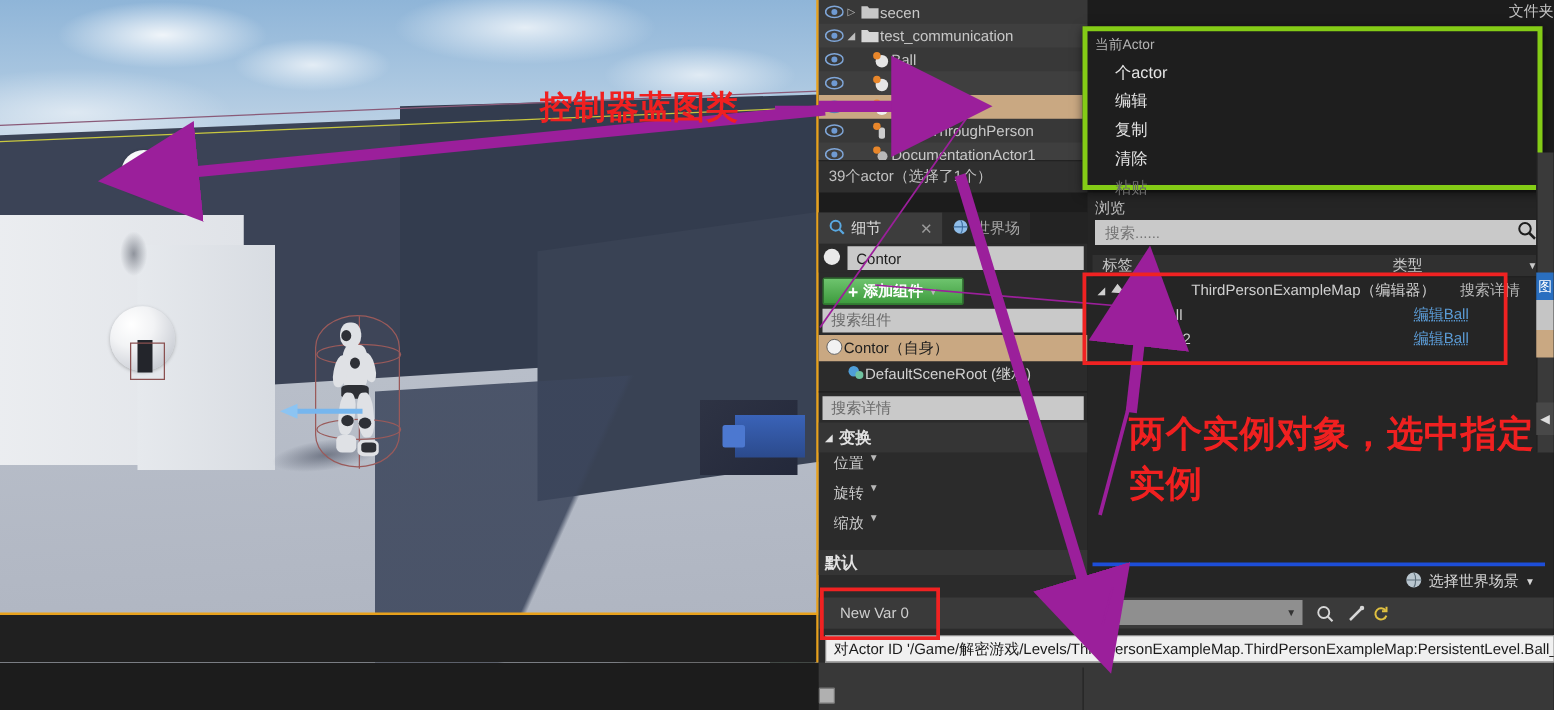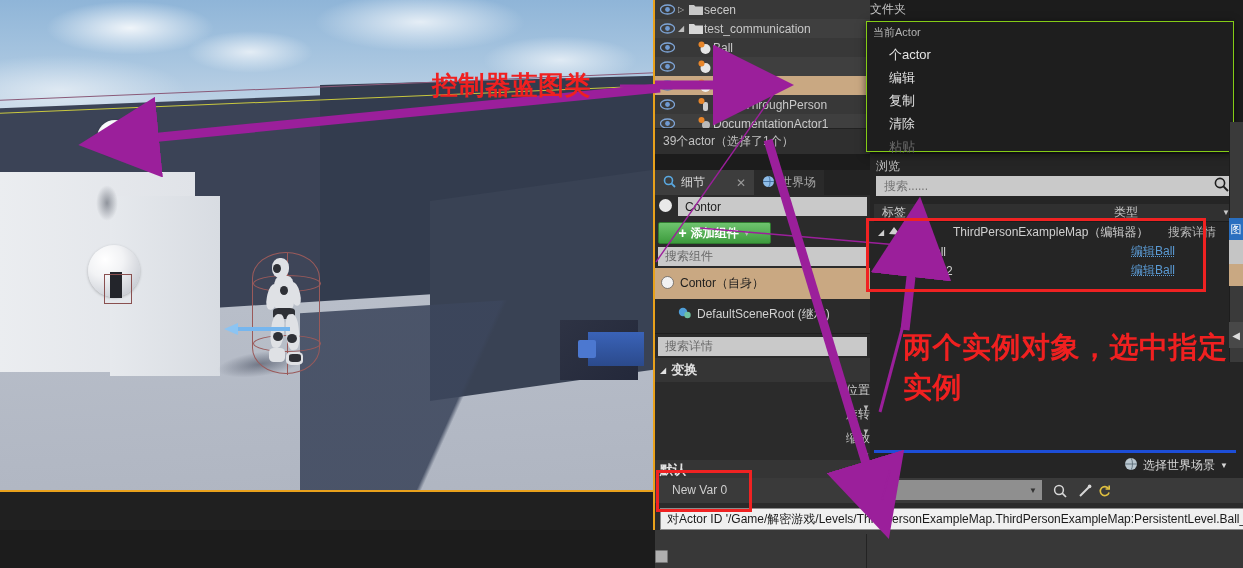--- a/index.html
+++ b/index.html
@@ -190,32 +190,32 @@
     background: linear-gradient(to bottom, #6ec46e, #3d9b3d);
     border: 1px solid #2f7a2f; border-radius: 2px;
     display: flex; align-items: center; justify-content: center; gap: 4px;
     color: #ffffff; font-size: 12px; font-weight: bold;
   }
   .searchbox {
     margin: 2px 3px; height: 19px; background: #c9c9c9; color: #6b6b6b;
     display: flex; align-items: center; padding-left: 7px; font-size: 12px;
   }
   .comp-row {
-    display: flex; align-items: center; height: 31px; padding-left: 5px; gap: 5px;
+    display: flex; align-items: center; height: 21px; padding-left: 5px; 
     font-size: 12px; color: #d2d2d2;
   }
   .comp-row.sel { background: #c9a882; color: #1d1d1d; }
   .divider { height: 1px; background: #1f1f1f; margin: 3px 0; }
   .sect-head {
     display: flex; align-items: center; height: 24px; padding-left: 5px; gap: 5px;
     background: #353535; color: #e2e2e2; font-size: 13px; font-weight: bold;
   }
   .prop-row {
-    display: flex; align-items: flex-end; height: 24px; padding-left: 12px; gap: 4px;
-    color: #cdcdcd; font-size: 12px; flex-direction: column;
+    display: flex; align-items: flex-start; height: 24px; padding-left: 12px; gap: 4px;
+    color: #cdcdcd; font-size: 12px;
   }
   .caret-down { font-size: 8px; color: #b8b8b8; }
   .browse-panel {
     position: absolute; left: 870px; top: 154px; width: 373px; height: 326px;
     background: #252525;
   }
   .browse-label {
     position: absolute; left: 876px; top: 158px; color: #c0c0c0; font-size: 12px;
   }
   .browse-search {
@@ -236,33 +236,33 @@
   .world-footer {
     position: absolute; left: 874px; top: 450px; width: 362px; height: 28px;
     border-top: 3px solid #1d4ed8; display: flex; align-items: center;
     justify-content: flex-end; padding-right: 8px; gap: 5px;
     color: #d6d6d6; font-size: 12px;
   }
 
   
   .ctxmenu {
     position: absolute; left: 866px; top: 21px; width: 368px; height: 131px;
-    background: #1e1e1e; border: 1px solid #84cc16;
+    background: #1e1e1e; border: 4px solid #84cc16;
     box-shadow: 0 2px 8px rgba(0,0,0,.6);
   }
   .ctx-head {
     padding: 3px 0 3px 6px; color: #b4b4b4; font-size: 11px;
   }
   .ctx-item {
     padding: 2px 0 2px 22px; color: #e4e4e4; font-size: 13px; line-height: 19px;
   }
   .ctx-item.disabled { color: #6a6a6a; }
   .folder-title {
     position: absolute; left: 870px; top: 1px; width: 373px; height: 18px;
-    text-align: left; color: #c4c4c4; font-size: 12px;
+    text-align: right; color: #c4c4c4; font-size: 12px;
   }
 
   
   .varbar {
     position: absolute; left: 655px; top: 478px; width: 588px; height: 25px;
     background: #3a3a3a;
   }
   .var-label {
     position: absolute; left: 672px; top: 483px; color: #cfcfcf; font-size: 12px;
   }

